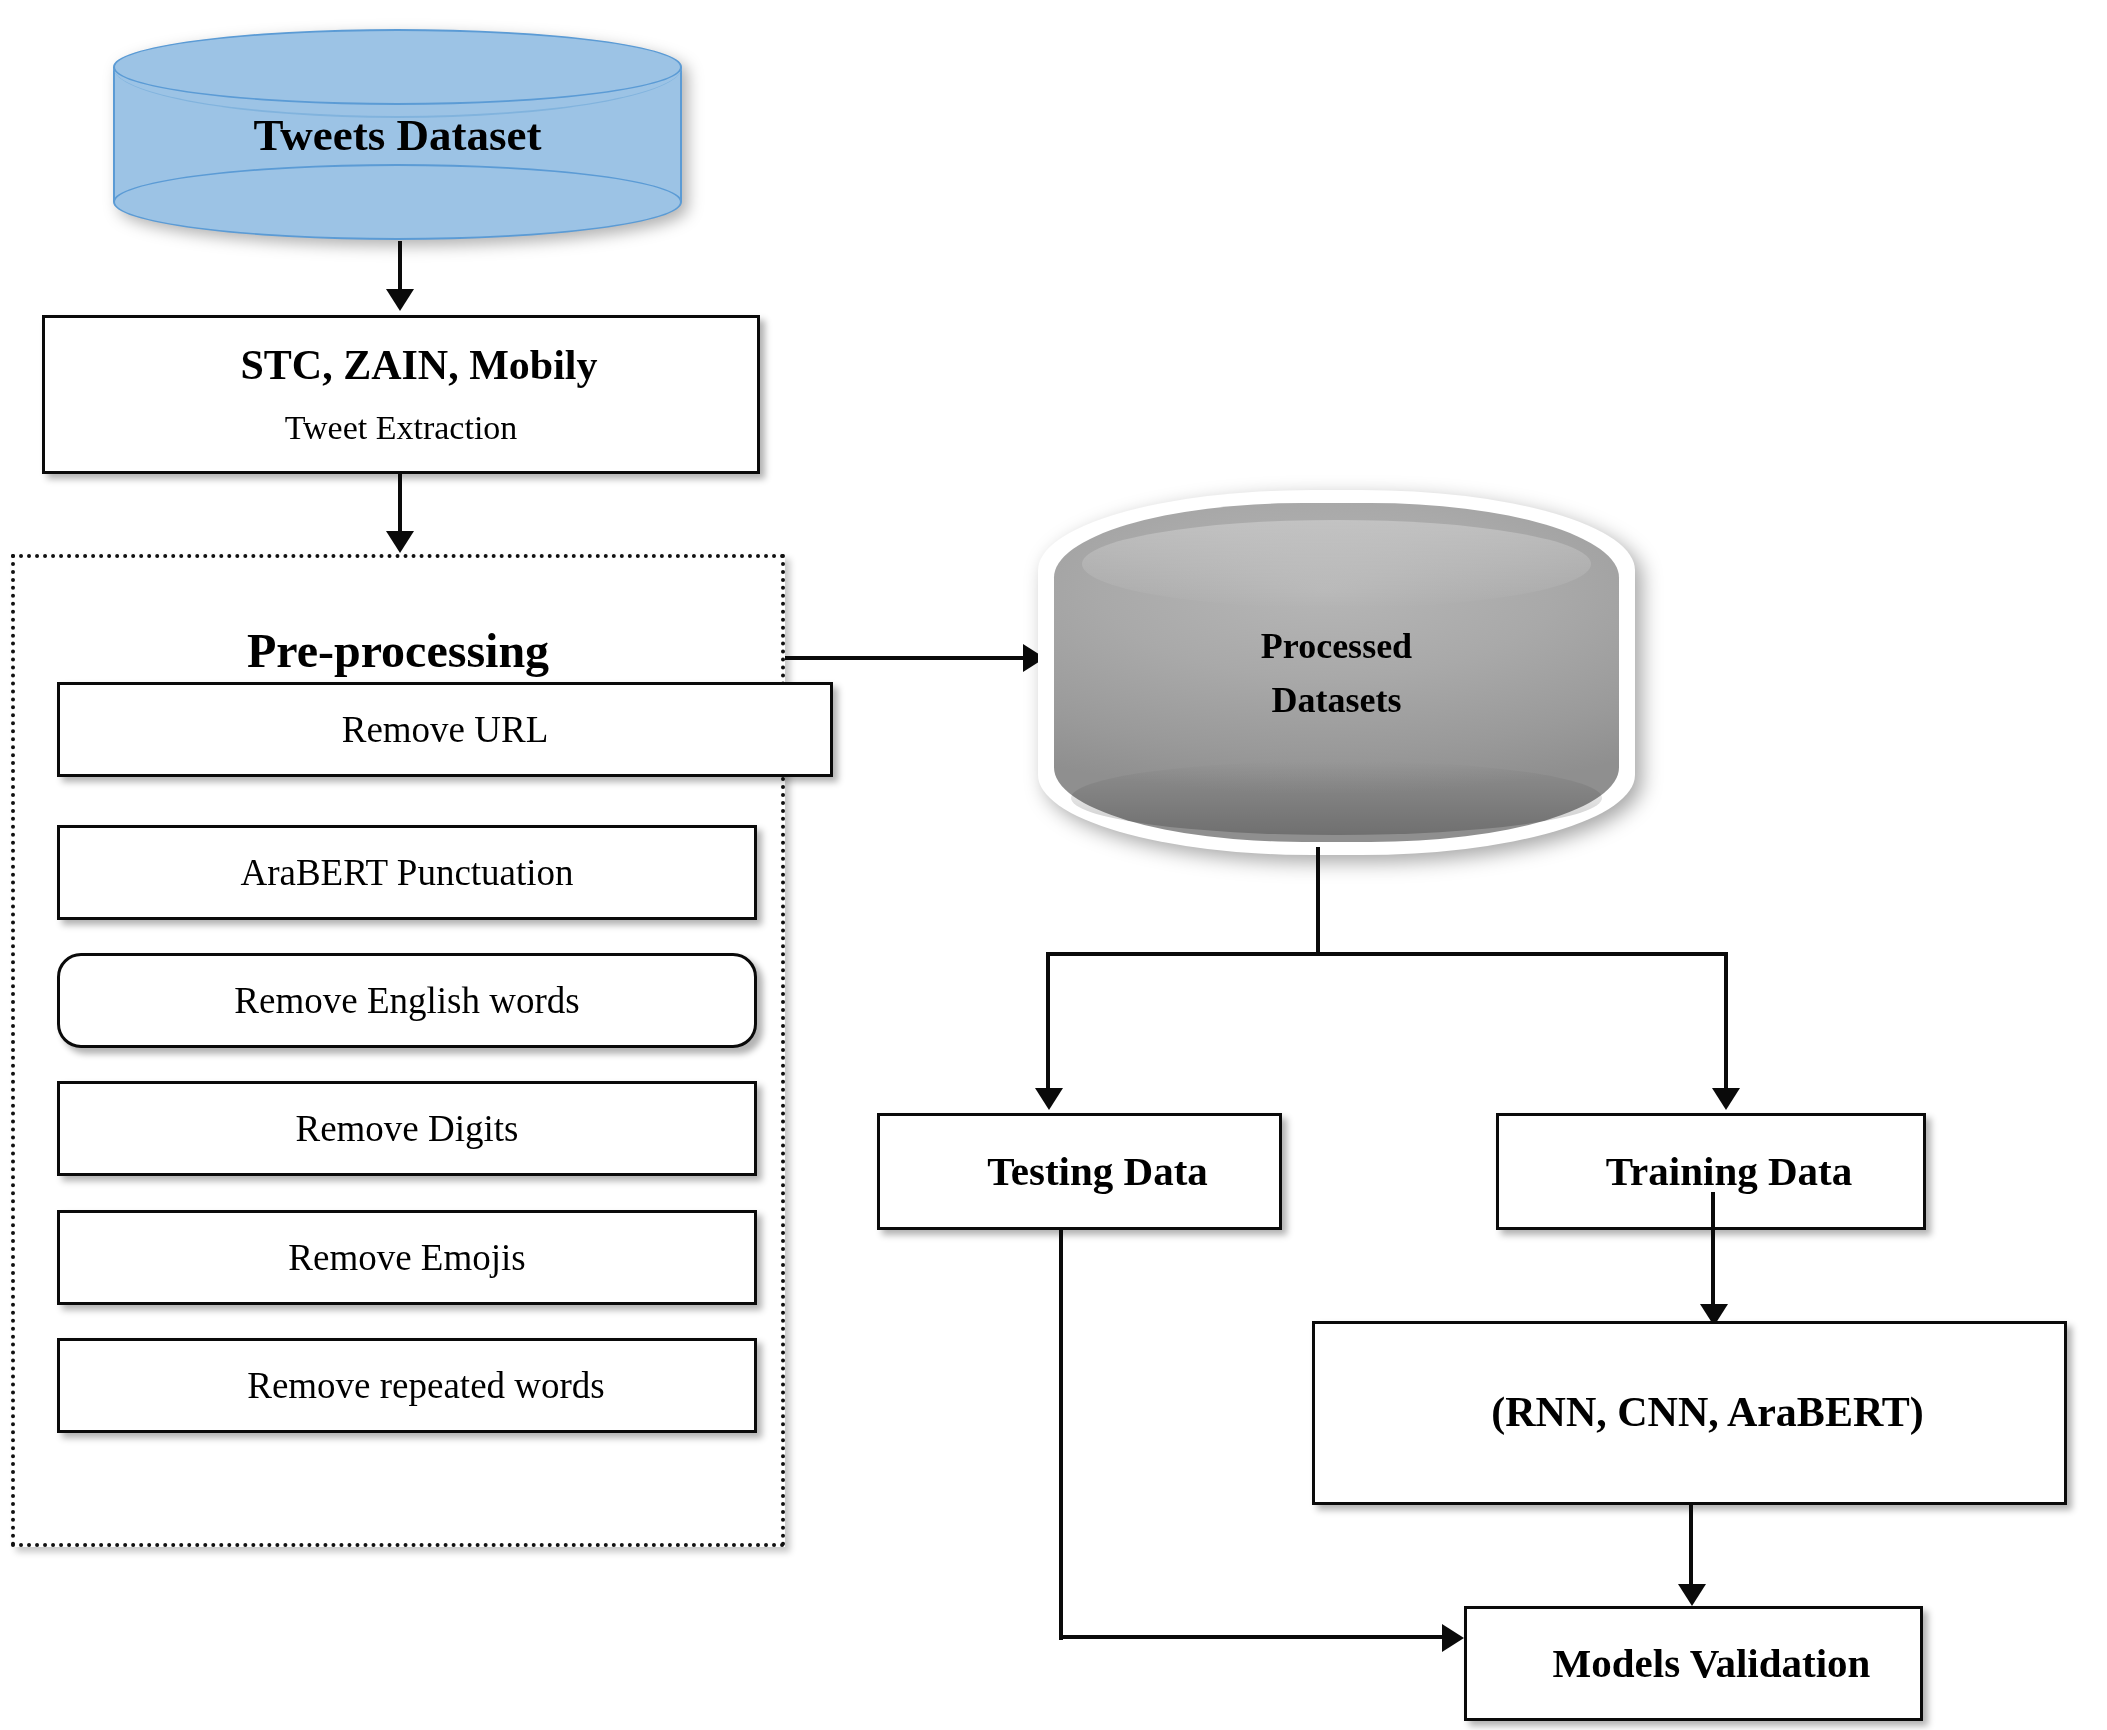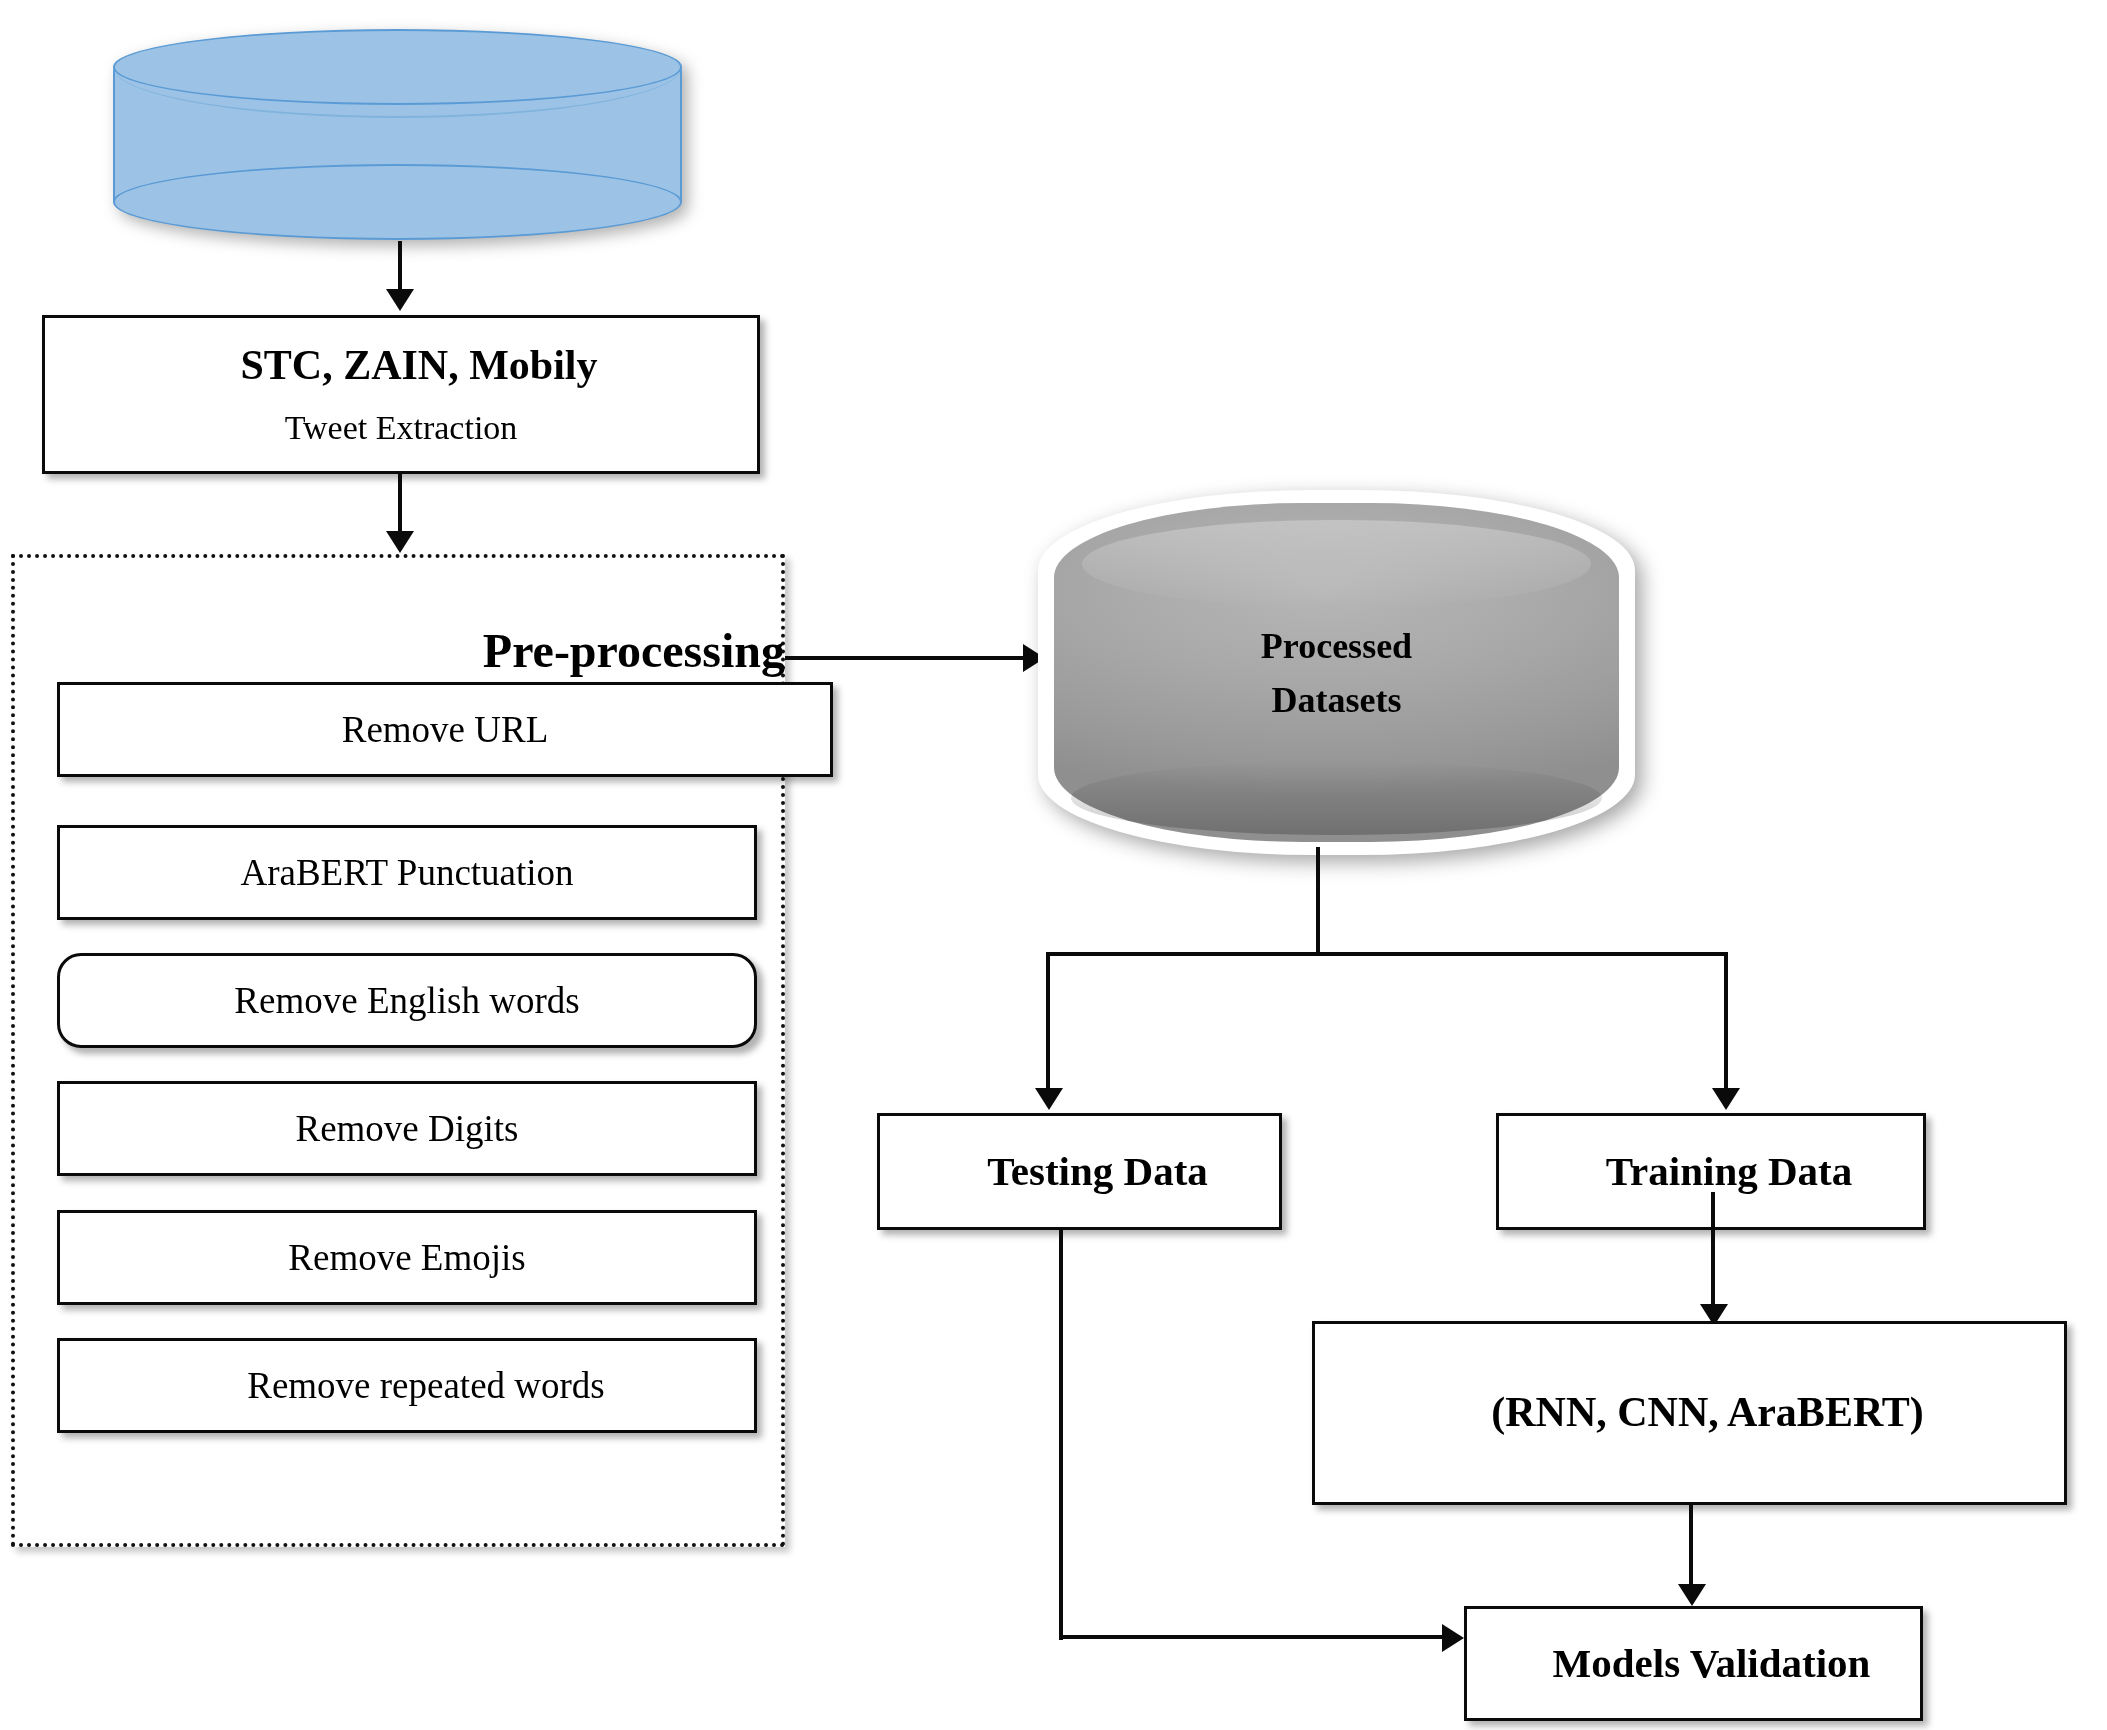--- a/index.html
+++ b/index.html
@@ -148,21 +148,21 @@
   
   .dotted-region {
     position: absolute;
     border: 4.4px dotted #111111;
     background: #ffffff;
     box-sizing: border-box;
     box-shadow: 5.1px 5.1px 6.6px rgba(0,0,0,0.22);
   }
   .preproc-title {
     position: absolute;
-    text-align: right;
+    text-align: center;
     font-weight: 700;
     color: #000;
   }
 
   
   .conn {
     position: absolute;
     background: #0a0a0a;
   }
   .conn-v { width: 4.4px; }
@@ -186,20 +186,21 @@
 </head>
 <body>
 
 <div id="canvas">
 
   <div class="cylinder" style="left:113px; top:29px; width:569px; height:211px;">
     <div class="cyl-body"></div>
     <div class="cyl-bottom"></div>
     <div class="cyl-top"></div>
     <div class="cyl-shade"></div>
+    <div class="cyl-label" style="font-size:45px;">Tweets Dataset</div>
   </div>
 
   <div class="conn conn-v" style="left:398px; top:241px; height:51px;"></div>
   <div class="arrow-down" style="left:386px; top:289px;"></div>
 
   <div class="node rect-box" style="left:42px; top:315px; width:718px; height:159px;">
     <div class="line bold" style="font-size:42px; margin-bottom:16px;">STC, ZAIN, Mobily</div>
     <div class="line" style="font-size:34px;">Tweet Extraction</div>
   </div>
 

